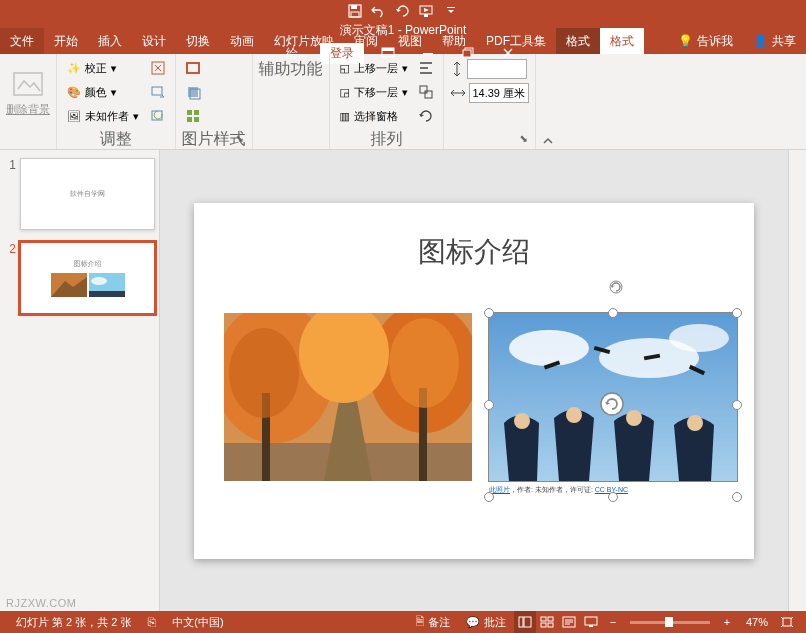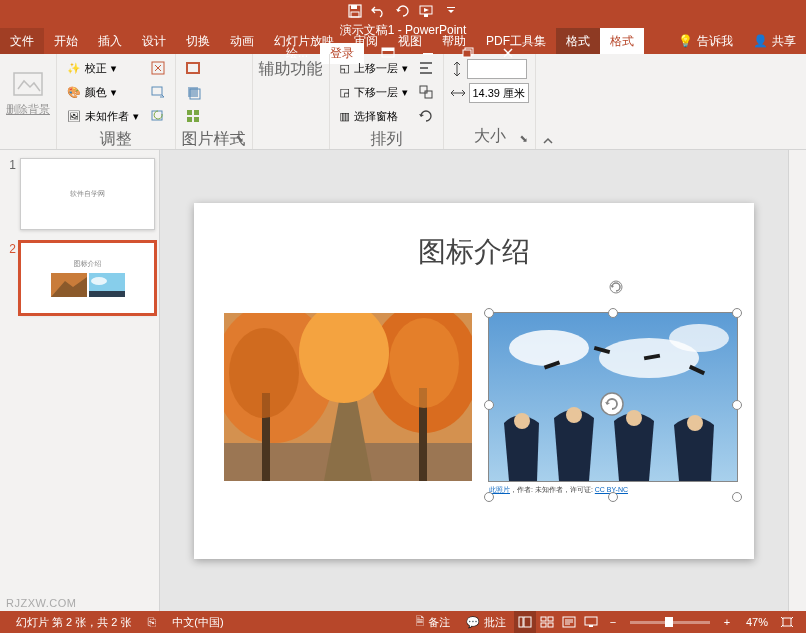--- a/index.html
+++ b/index.html
@@ -320,21 +320,20 @@
               <svg width="16" height="14" viewBox="0 0 16 14">
                 <path d="M1 7 L15 7 M4 4 L1 7 L4 10 M12 4 L15 7 L12 10" stroke="#444" fill="none"></path>
               </svg>
             </span>
           <div class="spin-input">
               <span>14.39 厘米</span>
             </div>
         </div>
       </div>
     </div>
-    <div class="ribbon-group-label">大小</div>
     <div class="dialog-launcher">⬊</div>
   </div>
 
   <div class="collapse-btn">
       <svg width="12" height="8" viewBox="0 0 12 8">
         <path d="M2 6 L6 2 L10 6" stroke="#666" fill="none" stroke-width="1.5"></path>
       </svg>
     </div>
 </div>
 

